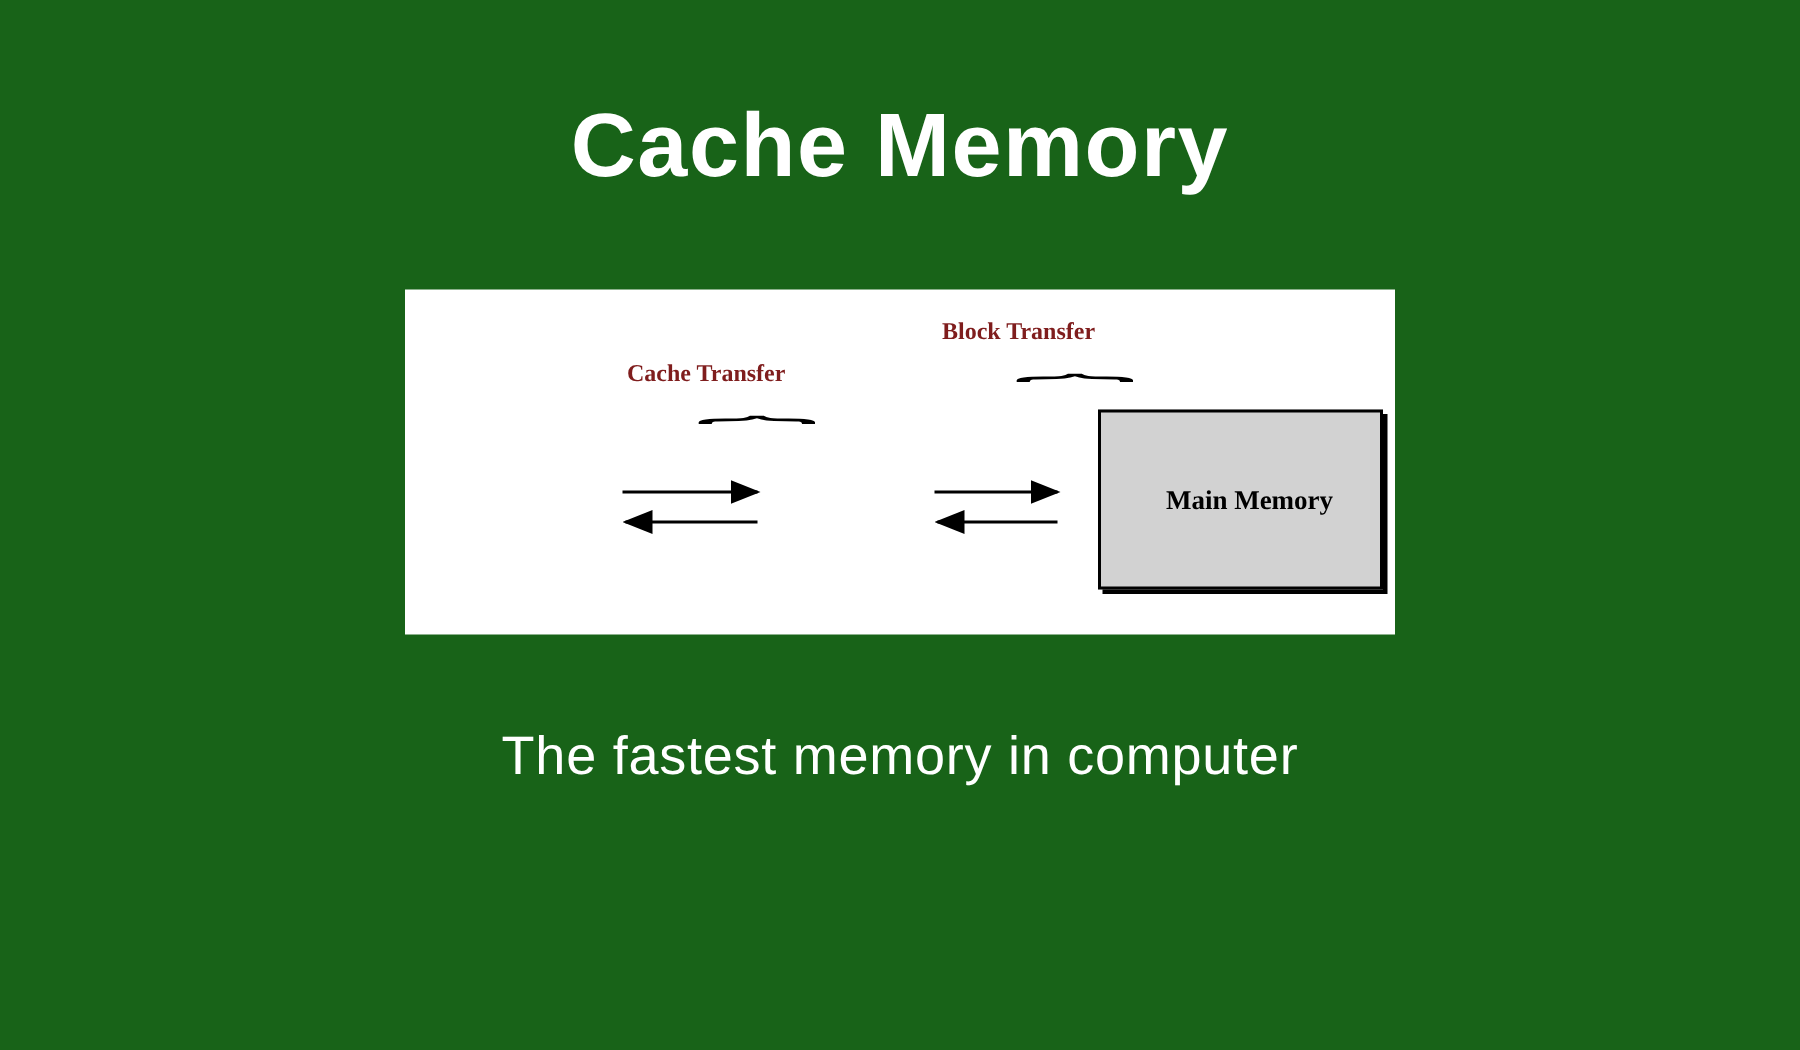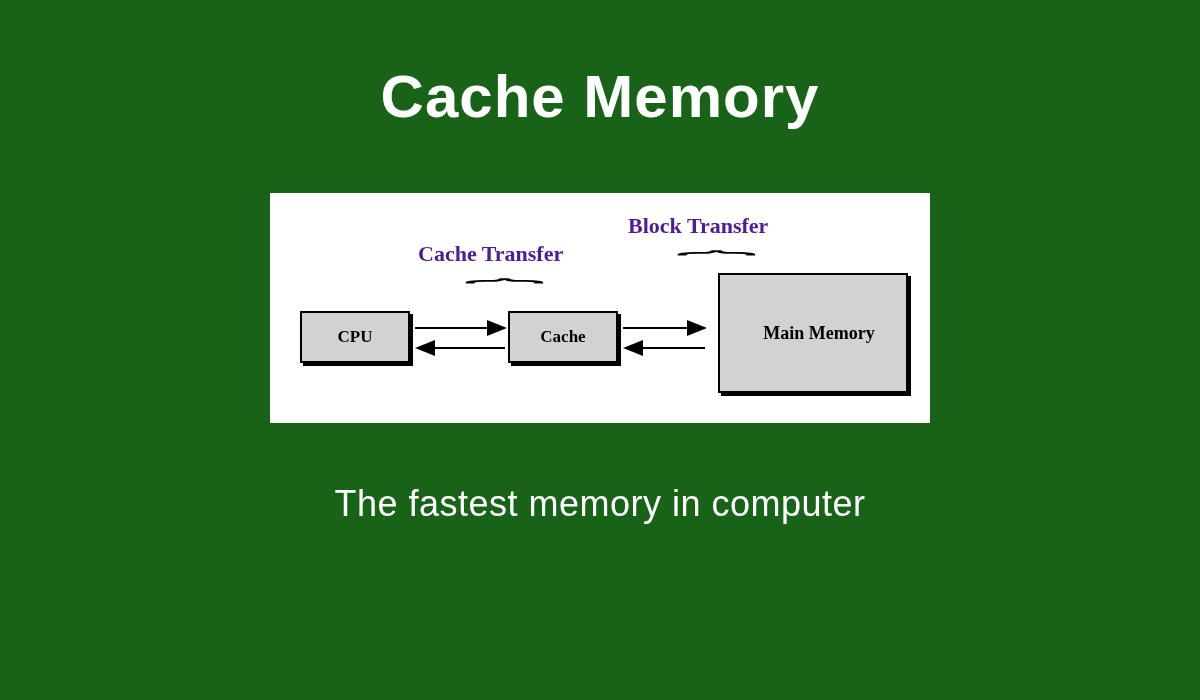--- a/index.html
+++ b/index.html
@@ -41,26 +41,26 @@
     border: 2px solid #000;
     box-shadow: 3px 3px 0 #000;
     display: flex;
     align-items: center;
     justify-content: center;
     font-weight: bold;
     font-size: 18px;
   }
   .cpu { left: 30px; top: 118px; width: 110px; height: 52px; font-size: 17px; }
   .cache { left: 238px; top: 118px; width: 110px; height: 52px; font-size: 17px; }
-  .mainmem { left: 448px; top: 80px; width: 190px; height: 120px; font-size: 18px; padding-left: 12px; }
+  .mainmem { left: 462px; top: 80px; width: 190px; height: 120px; font-size: 18px; padding-left: 12px; }
   .label {
     position: absolute;
     font-weight: bold;
-    font-size: 22px;
-    color: #4c1d95;
+    font-size: 16px;
+    color: #7f1d1d;
   }
   .word-label { left: 148px; top: 48px; }
   .block-label { left: 358px; top: 20px; }
   .brace {
     position: absolute;
     font-size: 42px;
     color: #000;
     transform: scaleX(3.2) scaleY(0.55);
     transform-origin: center;
     line-height: 1;
@@ -81,22 +81,20 @@
 <div class="title">Cache Memory</div>
 
 <div class="diagram-panel">
 
   <div class="label word-label">Cache Transfer</div>
   <div class="label block-label">Block Transfer</div>
 
   <div class="brace brace1">⏞</div>
   <div class="brace brace2">⏞</div>
 
-  <div class="block cpu">CPU</div>
-  <div class="block cache">Cache</div>
   <div class="block mainmem">Main Memory</div>
 
   <svg class="arrows">
     <defs>
       <marker id="ah" markerWidth="10" markerHeight="8" refX="9" refY="4" orient="auto">
         <polygon points="0 0, 10 4, 0 8" fill="#000"></polygon>
       </marker>
     </defs>
 
     <line x1="145" y1="135" x2="235" y2="135" stroke="#000" stroke-width="2" marker-end="url(#ah)"></line>

